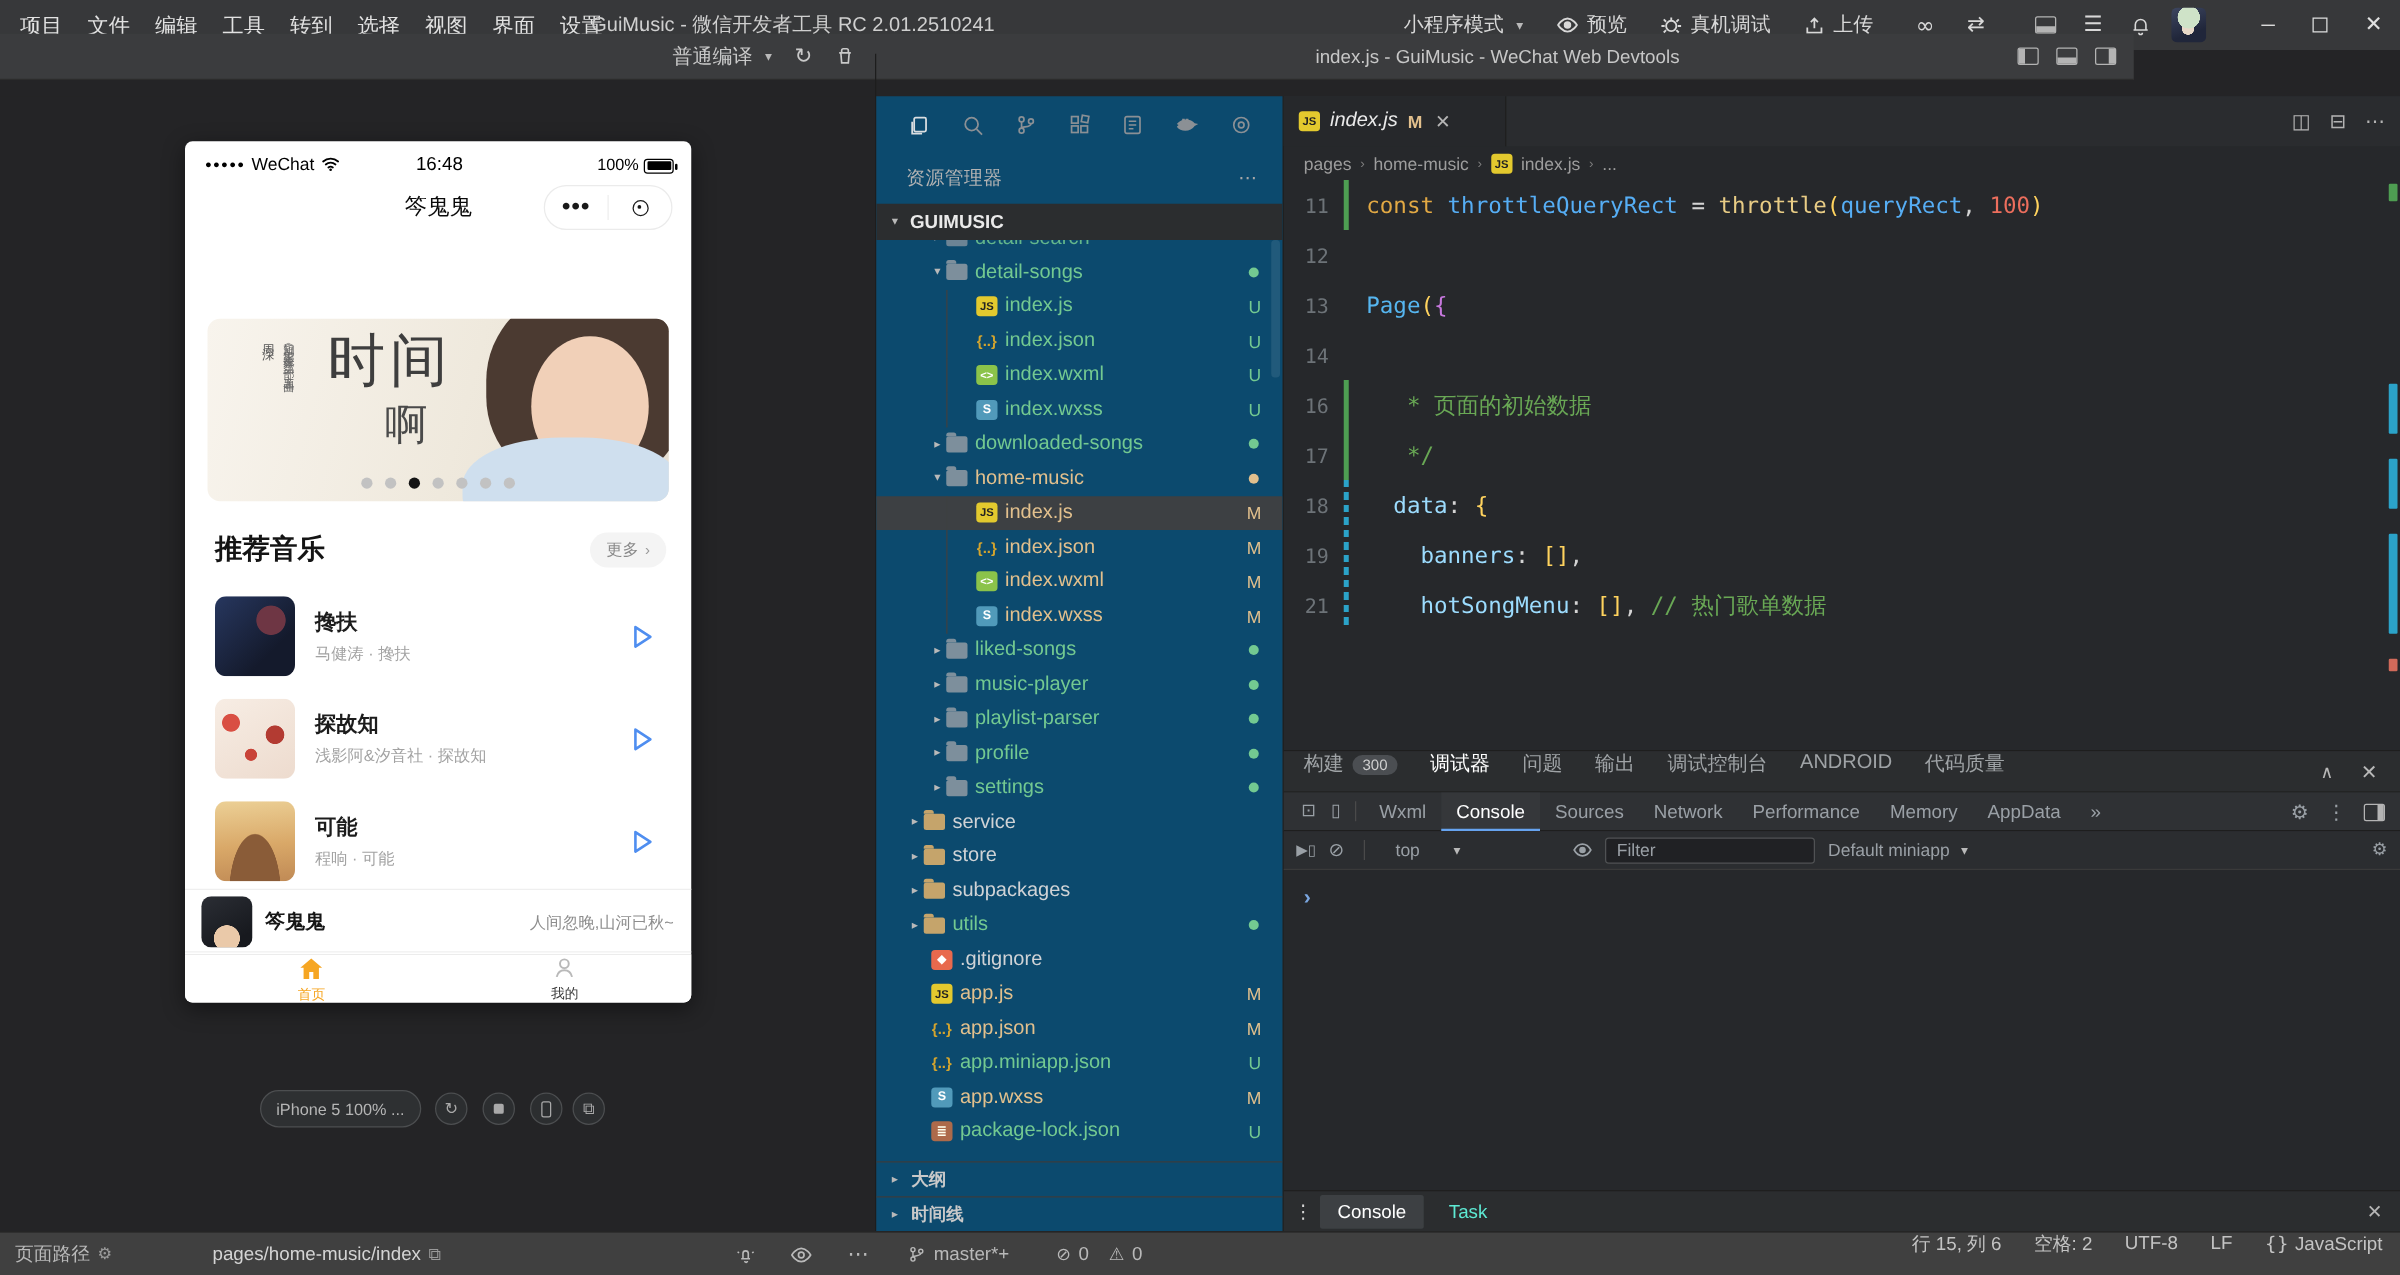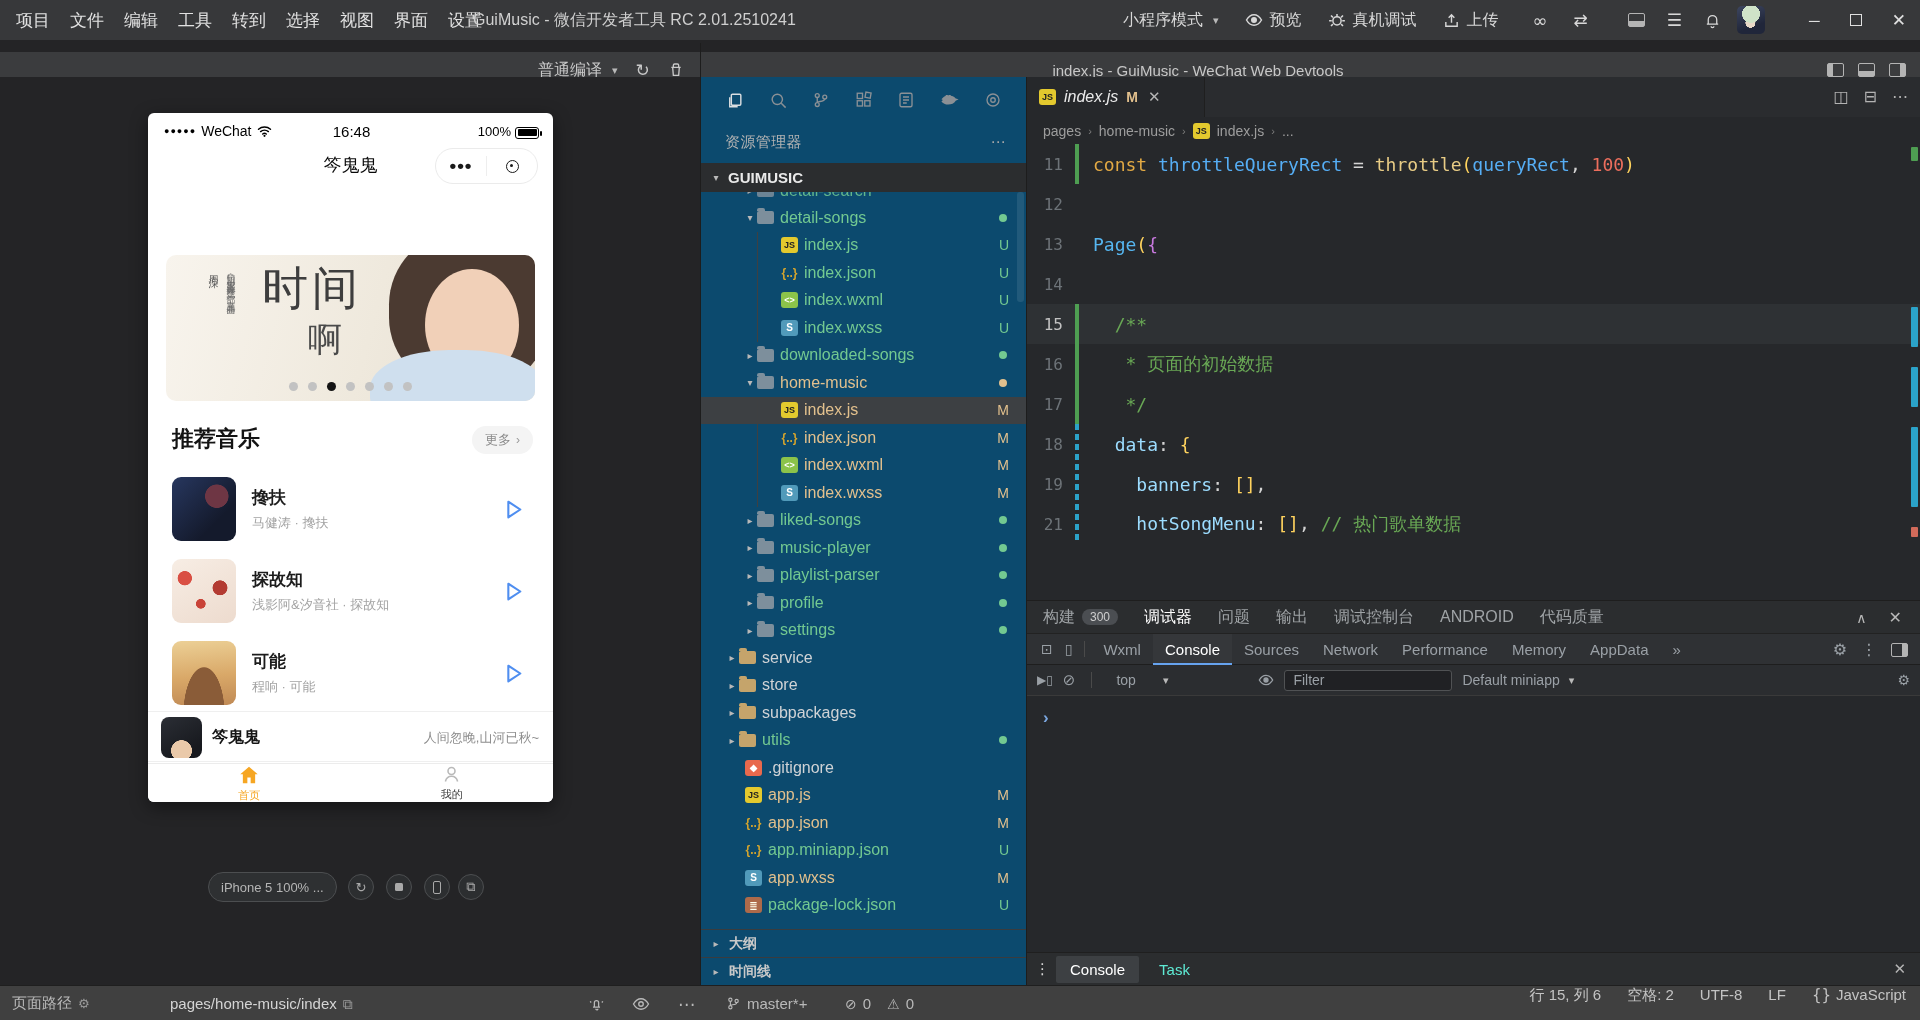--- a/index.html
+++ b/index.html
@@ -18,21 +18,21 @@
   .caret{font-size:11px;color:#b9b9b9;margin-left:3px}
   .glyph{font-family:"DejaVu Sans",sans-serif}
   #avatar{width:28px;height:28px;border-radius:5px;background:
     radial-gradient(circle at 50% 28%,#cfe3c8 0 36%,transparent 37%),
     radial-gradient(circle at 48% 60%,#e8d9c8 0 22%,transparent 23%),
     linear-gradient(160deg,#3d4660 0%,#20263a 70%)}
   .winctl{font-size:15px;color:#e0e0e0}
   .maxbox{width:12px;height:12px;border:1.5px solid #e0e0e0}
 
   
-  #subbar{position:absolute;left:0;top:52px;width:1920px;height:37px;background:#3b3c3e;border-bottom:1px solid #2c2c2c}
+  #subbar{position:absolute;left:0;top:27px;width:1707px;height:37px;background:#3b3c3e;border-bottom:1px solid #2c2c2c}
   #compile-group{position:absolute;left:538px;top:0;height:36px;display:flex;align-items:center;gap:18px;color:#c9c9c9;font-size:15px}
   #doc-title{position:absolute;left:1023px;top:0;width:350px;height:36px;display:flex;align-items:center;justify-content:center;color:#c7c7c7;font-size:15px}
   #subbar-right{position:absolute;right:14px;top:0;height:36px;display:flex;align-items:center;gap:14px}
   .pic{width:17px;height:14px;border:1.5px solid #b4b4b4;border-radius:2px;position:relative}
   .pic.l::before{content:"";position:absolute;left:0;top:0;bottom:0;width:5px;background:#b4b4b4}
   .pic.b::before{content:"";position:absolute;left:0;right:0;bottom:0;height:5px;background:#b4b4b4}
   .pic.r::before{content:"";position:absolute;right:0;top:0;bottom:0;width:5px;background:#b4b4b4}
 
   .vsplit{position:absolute;width:1px;background:#1d1d1d}
 
@@ -140,21 +140,21 @@
   .cmark.mod{background:repeating-linear-gradient(180deg,#2ba3c9 0 6px,transparent 6px 10px)}
   .ctext{padding-left:14px;white-space:pre}
   .tk-kw{color:#e2a944}.tk-vr{color:#56aef5}.tk-fn{color:#e8cc85}.tk-fb{color:#56b6f0}
   .tk-pr{color:#9cdcfe}.tk-nm{color:#ec6e5d}.tk-cm{color:#69a855}.tk-pl{color:#d4d4d4}
   .tk-br{color:#ffd35e}.tk-pu{color:#c678dd}
   #ruler{position:absolute;right:0;top:0;width:12px;height:523px}
   .rmark{position:absolute;right:2px;width:7px;border-radius:1px}
 
   
   #debugpanel{position:absolute;left:1027px;top:600px;width:893px;height:385px;background:#28292c;border-top:1px solid #1e1e1e}
-  #ptabs{position:absolute;left:0;top:0;width:100%;height:33px;background:#2b2d2f;border-bottom:1px solid #222;display:flex;align-items:center;padding-left:16px;gap:26px;font-size:16px;color:#9fa3a6}
+  #ptabs{position:absolute;left:0;top:0;width:100%;height:33px;background:#2b2d2f;border-bottom:1px solid #222;display:flex;align-items:flex-start;padding-left:16px;gap:26px;font-size:16px;color:#9fa3a6}
   .ptab-item{display:flex;align-items:center;gap:7px;white-space:nowrap}
   .ptab-item.active{color:#fff}
   .pbadge{background:#4b4e52;color:#cfcfcf;font-size:12px;padding:1px 8px;border-radius:9px}
   #ptabs-right{position:absolute;right:18px;top:0;height:33px;display:flex;align-items:center;gap:22px;color:#b8b8b8;font-size:14px}
   #dtabs{position:absolute;left:0;top:33px;width:100%;height:31px;background:#2f3134;border-bottom:1px solid #1e1e1e;display:flex;align-items:center;font-size:15px;color:#9aa0a6;padding-left:8px}
   .dt-ic{margin:0 6px;color:#9aa0a6;font-size:14px}
   .dt-sep{width:1px;height:16px;background:#4a4a4a;margin:0 6px}
   .dtab{padding:0 12px;height:31px;display:flex;align-items:center}
   .dtab.active{color:#fff;background:#35373a;box-shadow:inset 0 -2px 0 #66a3ef}
   #dtabs-right{position:absolute;right:12px;top:33px;height:31px;display:flex;align-items:center;gap:14px;color:#9aa0a6}
@@ -667,25 +667,20 @@
         <div class="cline">
           <span class="cnum">13</span>
           <span class="cmark "></span>
           <span class="ctext"><span class="tk-fb">Page</span><span class="tk-br">(</span><span class="tk-pu">{</span></span>
         </div>
         <div class="cline">
           <span class="cnum">14</span>
           <span class="cmark "></span>
           <span class="ctext"></span>
         </div>
-        <div class="cline cur">
-          <span class="cnum">15</span>
-          <span class="cmark add"></span>
-          <span class="ctext"><span class="tk-cm">  /**</span></span>
-        </div>
         <div class="cline">
           <span class="cnum">16</span>
           <span class="cmark add"></span>
           <span class="ctext"><span class="tk-cm">   * 页面的初始数据</span></span>
         </div>
         <div class="cline">
           <span class="cnum">17</span>
           <span class="cmark add"></span>
           <span class="ctext"><span class="tk-cm">   */</span></span>
         </div>

